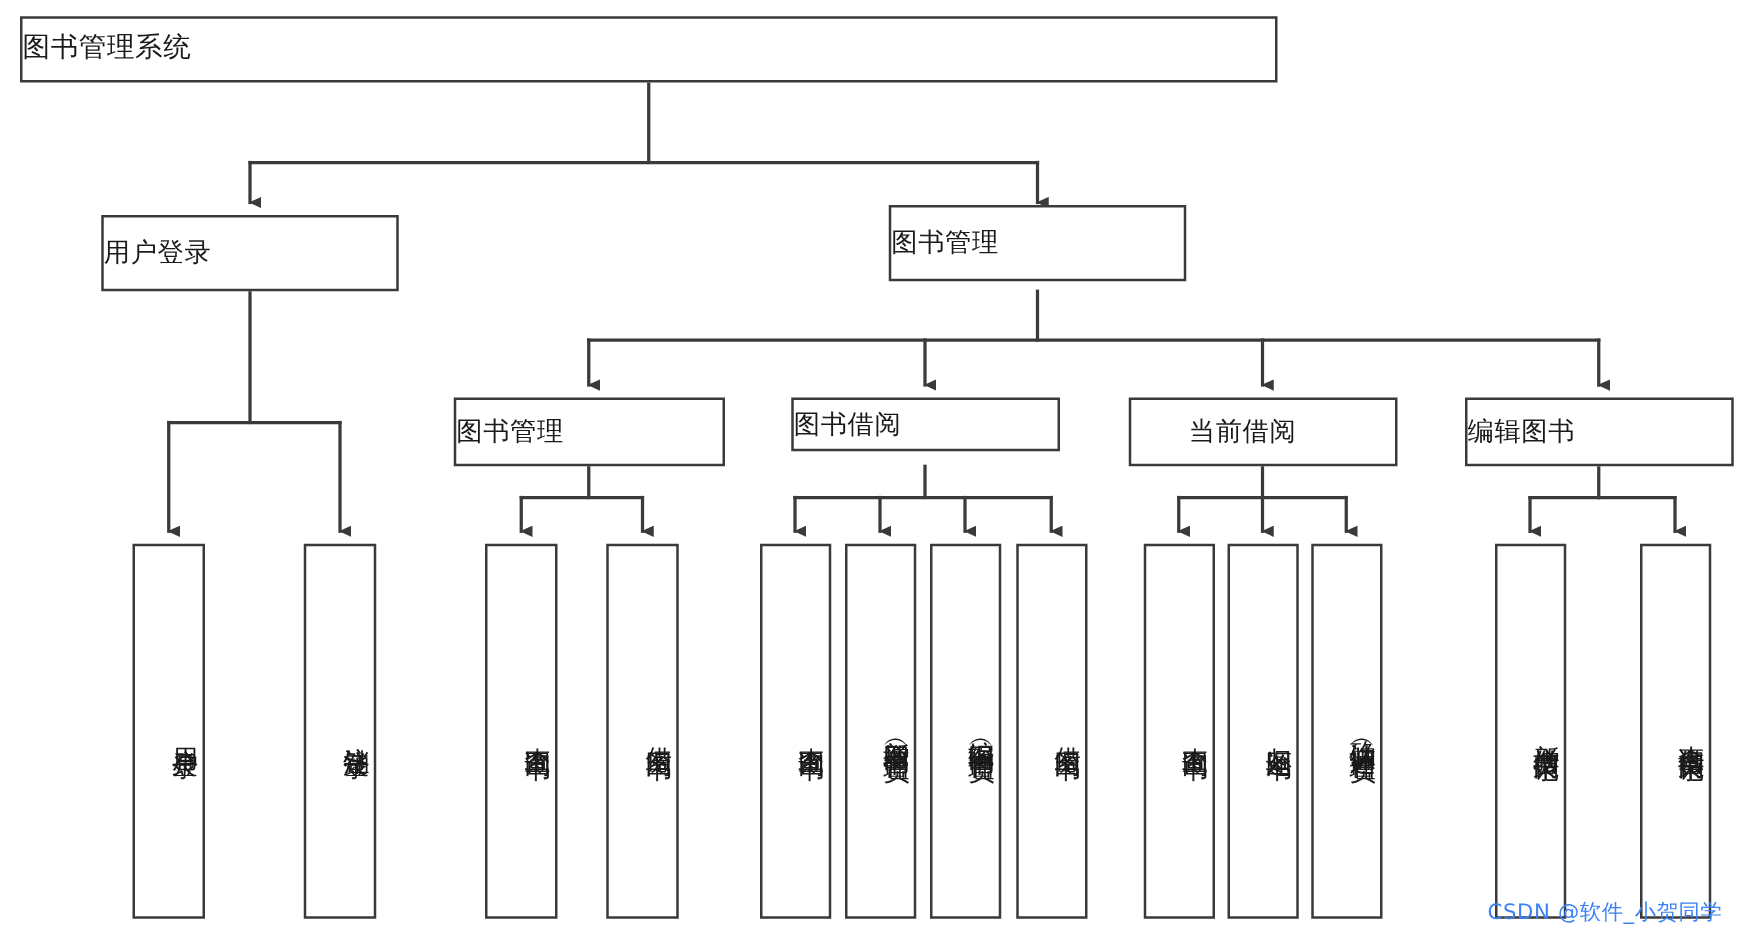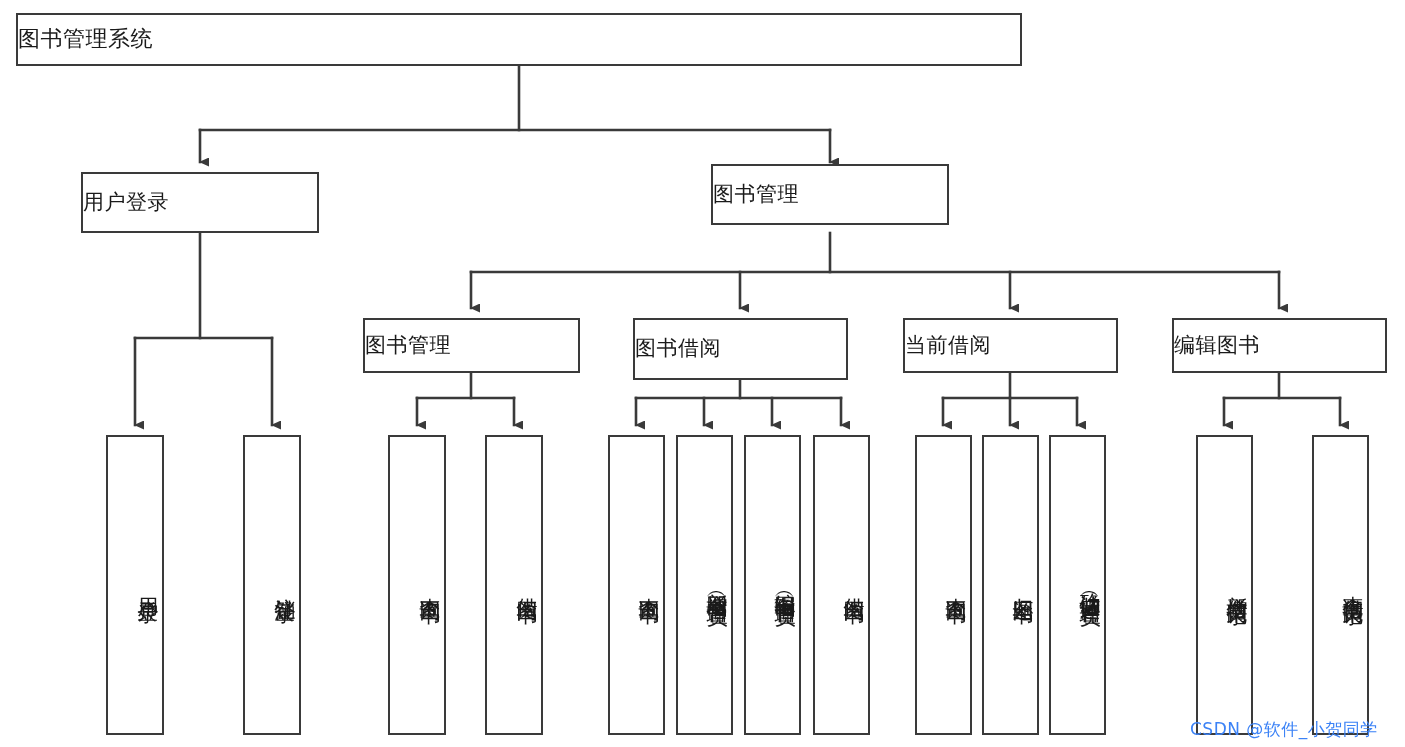--- a/index.html
+++ b/index.html
@@ -128,24 +128,24 @@
   <div class="node node-h" style="left:81px; top:172px; width:238px; height:61px;">
     <span>用户登录</span>
   </div>
   <div class="node node-h" style="left:711px; top:164px; width:238px; height:61px;">
     <span>图书管理</span>
   </div>
 
   <div class="node node-h" style="left:363px; top:318px; width:217px; height:55px;">
     <span>图书管理</span>
   </div>
-  <div class="node node-h" style="left:633px; top:318px; width:215px; height:62px;">
+  <div class="node node-h" style="left:633px; top:318px; width:215px; height:43px;">
     <span>图书借阅</span>
   </div>
-  <div class="node node-h" style="left:903px; top:318px; width:215px; height:55px;">
+  <div class="node node-h" style="left:903px; top:318px; width:215px; height:55px;padding-left:46px;">
     <span>当前借阅</span>
   </div>
   <div class="node node-h" style="left:1172px; top:318px; width:215px; height:55px;">
     <span>编辑图书</span>
   </div>
 
   <div class="node node-v" style="left:106px; top:435px; width:58px; height:300px;">
     <span>用户登录</span>
   </div>
   <div class="node node-v" style="left:243px; top:435px; width:58px; height:300px;">

